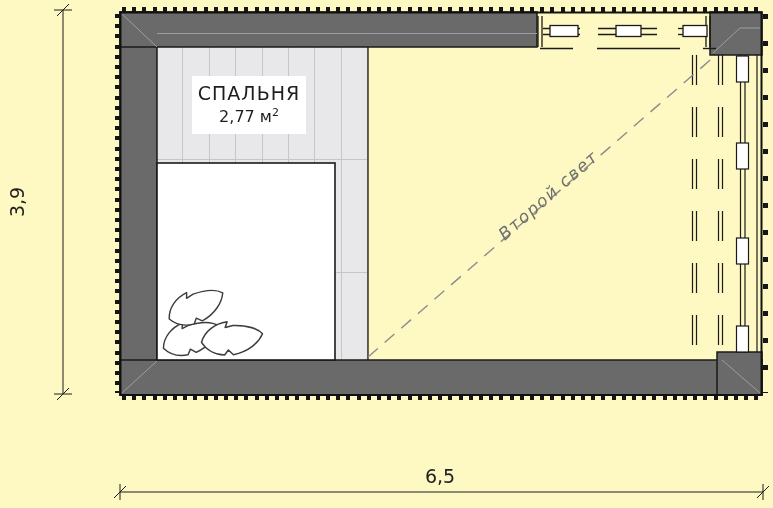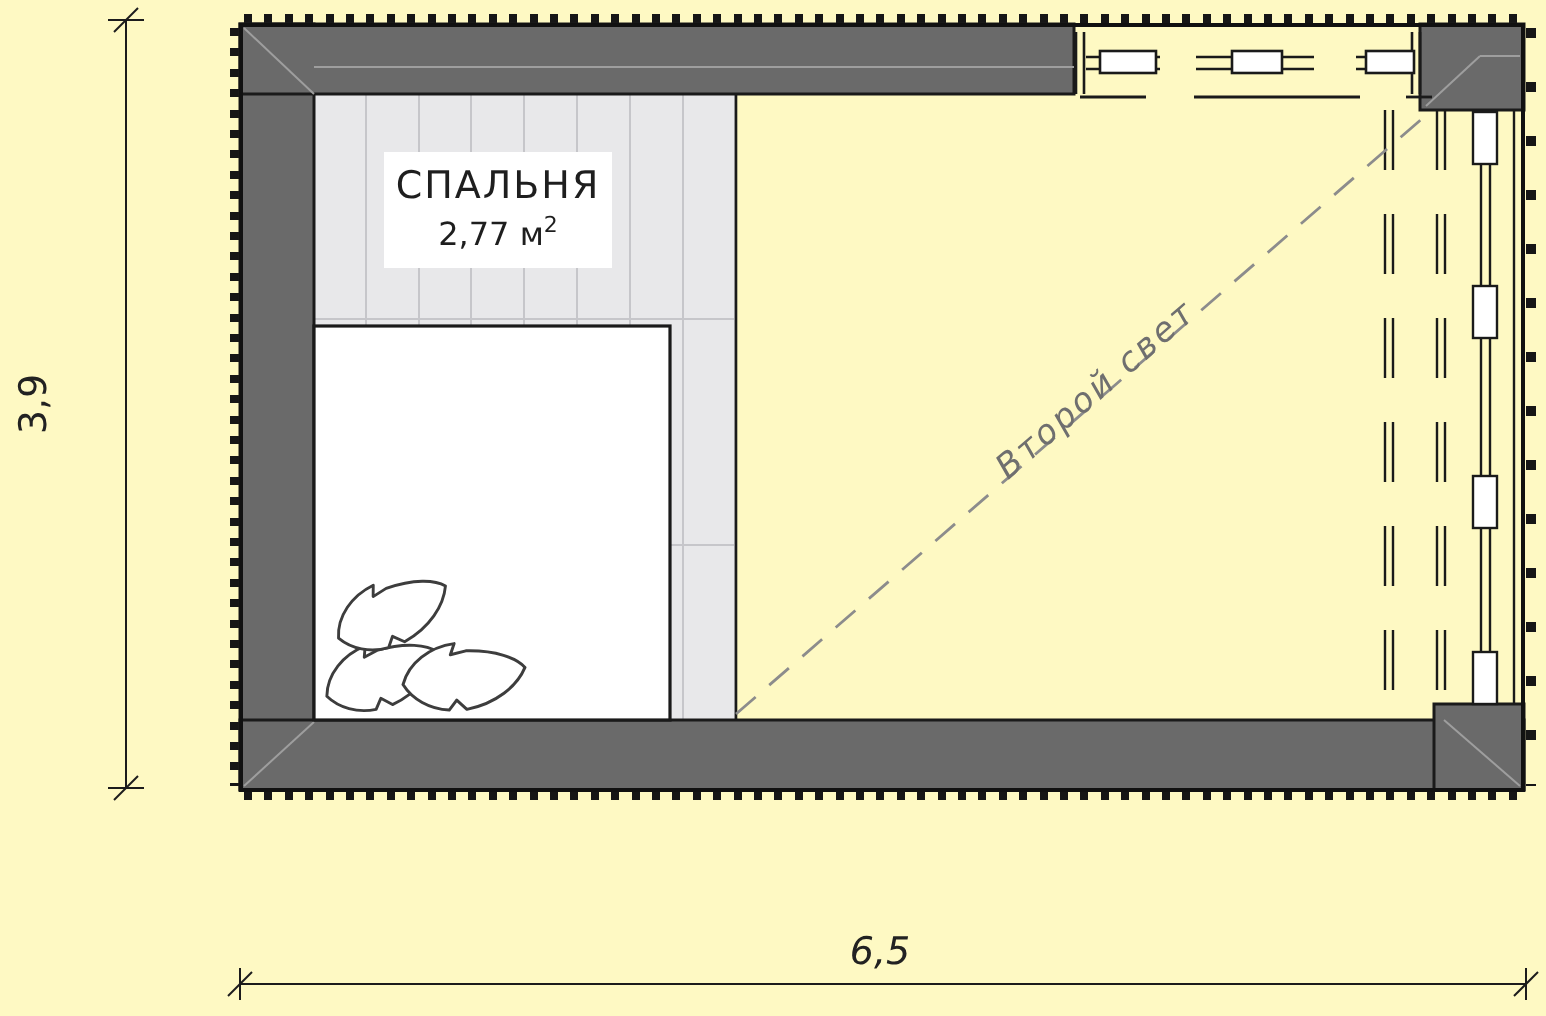--- a/index.html
+++ b/index.html
@@ -31,21 +31,21 @@
   .room-area{font-size:16px;white-space:nowrap;}
   .room-area sup{font-size:11px;}
   
   .second-light{
     left:486px;top:187px;width:120px;text-align:center;
     transform:rotate(-41deg);transform-origin:center;
     font-style:italic;font-size:17px;color:#6f6f6f;letter-spacing:1.5px;white-space:nowrap;
   }
   
   .dim{color:#222;font-size:19px;white-space:nowrap;text-align:center;}
-  .dim-h{left:410px;top:465px;width:60px;font-style:italic;}
+  .dim-h{left:410px;top:465px;width:60px;}
   .dim-v{left:-13px;top:191px;width:60px;transform:rotate(-90deg);transform-origin:center;}
 </style>
 </head>
 <body>
 
 <div class="stage">
 
   <div class="abs teeth-h" style="left:122px;top:7px;width:638px;"></div>
   <div class="abs teeth-h" style="left:122px;top:395px;width:638px;"></div>
   <div class="abs teeth-v" style="left:115px;top:14px;height:379px;"></div>

